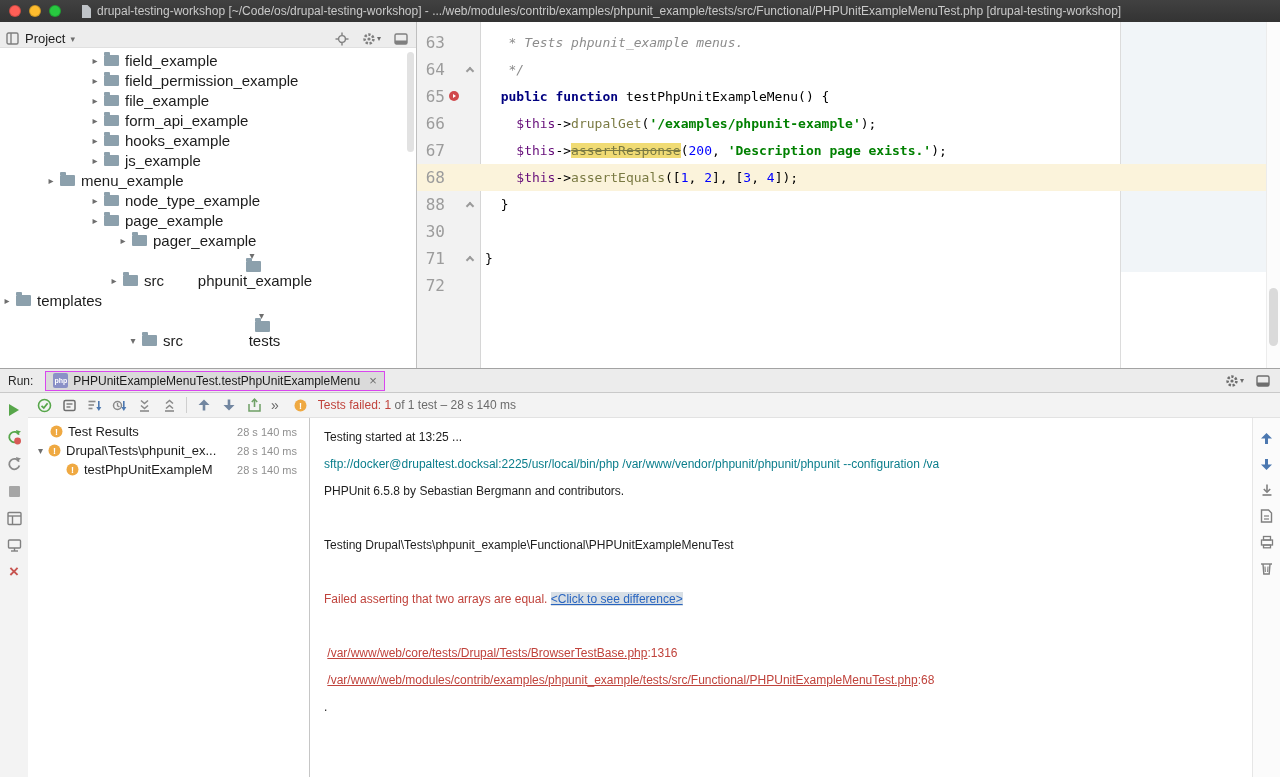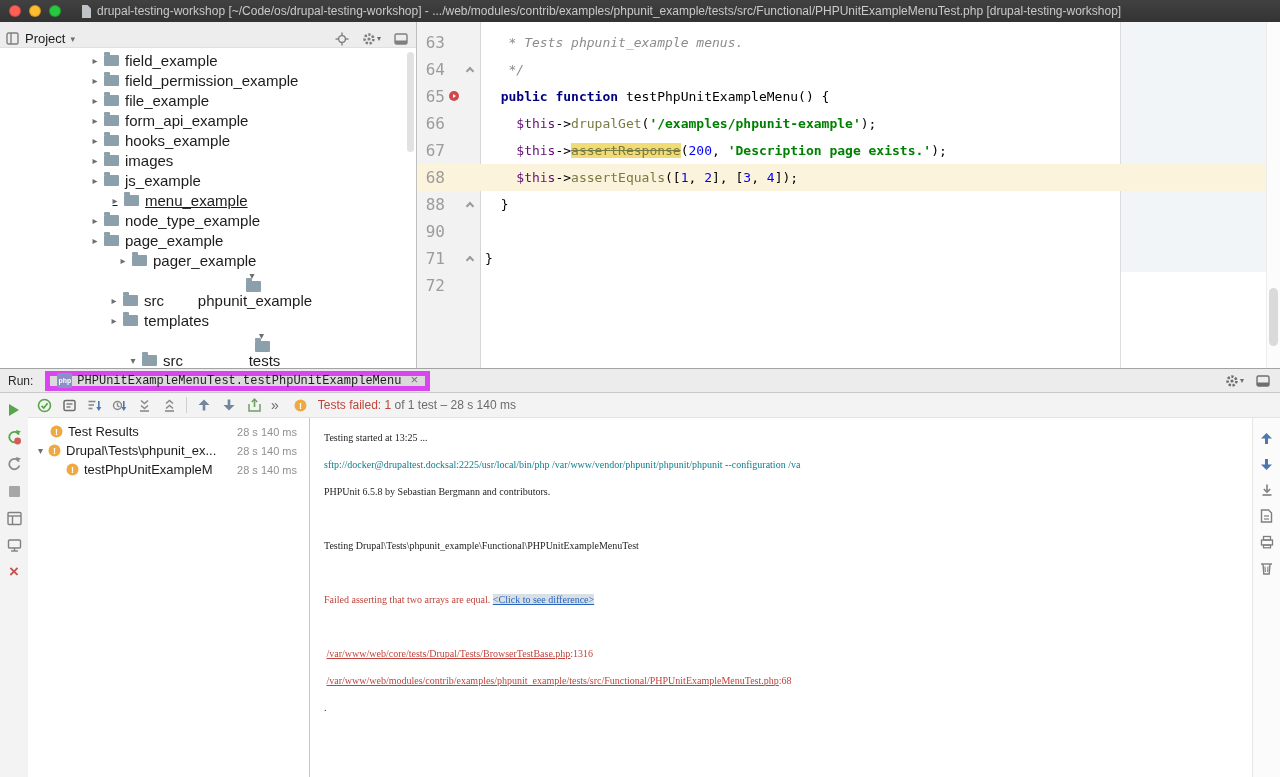--- a/index.html
+++ b/index.html
@@ -58,21 +58,21 @@
   .tk-str { color:#008000; font-weight:bold; }
   .tk-num { color:#0000FF; }
   .tk-dep { color:#7A7A43; background:#F0DB74; text-decoration:line-through; }
   .ed-sb { position:absolute; right:0; top:0; bottom:0; width:14px; background:#FCFCFC; border-left:1px solid #ECECEC; z-index:2; }
   .ed-sb .thumb { position:absolute; left:2px; right:2px; top:266px; height:58px; background:#DADADA; border-radius:6px; }
 
   
   .run { position:absolute; left:0; top:368px; width:1280px; height:409px; border-top:1px solid #A3A3A3; background:#fff; display:flex; flex-direction:column; }
   .rtabs { height:24px; flex:none; background:#ECECEC; border-bottom:1px solid #C9C9C9; display:flex; align-items:center; }
   .rlabel { margin-left:8px; font-size:12px; color:#282828; }
-  .rtab { margin-left:12px; height:20px; background:#DADADA; border:5px solid #d946ef; display:flex; align-items:center; padding:0 7px; gap:5px; font-size:12px; color:#1A1A1A;font-family:Liberation Mono, monospace; }
+  .rtab { margin-left:12px; height:20px; background:#DADADA; border:1px solid #d946ef; display:flex; align-items:center; padding:0 7px; gap:5px; font-size:12px; color:#1A1A1A; }
   .phpic { width:15px; height:15px; border-radius:2px; background:#8B91C7; color:#fff; font-size:7px; font-weight:bold; display:flex; align-items:center; justify-content:center; flex:none; }
   .rtab-close { color:#6E6E6E; font-size:13px; margin-left:4px; }
   .rtabs-right { margin-left:auto; display:flex; align-items:center; gap:12px; margin-right:10px; }
   .gear-caret { font-size:8px; color:#6E6E6E; margin-left:1px; }
   .rbody { flex:1; display:flex; min-height:0; }
   .lstrip { width:28px; flex:none; background:#F3F3F3; display:flex; flex-direction:column; align-items:center; padding-top:9px; gap:11px; }
   .sic { width:16px; height:16px; display:flex; align-items:center; justify-content:center; }
   .tri-green { width:0; height:0; border-top:6px solid transparent; border-bottom:6px solid transparent; border-left:10px solid #57A64A; }
   .stop-sq { width:11px; height:11px; background:#A6A6A6; border-radius:1px; }
   .xred { color:#C75450; font-size:17px; font-weight:bold; line-height:14px; }
@@ -83,21 +83,21 @@
   .status { display:flex; align-items:center; gap:6px; margin-left:6px; font-size:12px; white-space:nowrap; }
   .st-fail { color:#C0433C; }
   .st-rest { color:#6B6B6B; }
   .rcontent { flex:1; display:flex; min-height:0; }
   .rtree { width:282px; flex:none; border-right:1px solid #C6C6C6; background:#fff; padding-top:4px; overflow:hidden; }
   .trow { height:19px; display:flex; align-items:center; font-size:13px; color:#1C1C1C; white-space:nowrap; }
   .tchev { width:15px; flex:none; font-size:10px; color:#6E6E6E; text-align:center; }
   .tchev::before { content:"▾"; }
   .warnic { flex:none; display:flex; margin-right:5px; }
   .trow .time { margin-left:auto; margin-right:12px; font-size:11px; color:#909090; }
-  .rconsole { flex:1; background:#fff; padding:6px 0 0 14px; font-family:Liberation Serif, serif; font-size:10px; overflow:hidden; white-space:pre; }
+  .rconsole { flex:1; background:#fff; padding:6px 0 0 14px; font-family:Liberation Sans, sans-serif; font-size:12px; overflow:hidden; white-space:pre; }
   .cline { height:27px; line-height:27px; }
   .cs-out { color:#1E1E1E; }
   .cs-cmd { color:#0B7E8C; }
   .cs-err { color:#C0433C; }
   .cs-link { color:#C0433C; text-decoration:underline; }
   .cs-diff { color:#2965C0; text-decoration:underline; background:#D8DFE5; }
   .rstrip { width:28px; flex:none; background:#FBFBFB; border-left:1px solid #E6E6E6; display:flex; flex-direction:column; align-items:center; padding-top:12px; gap:10px; }
 </style>
 </head>
 <body>
@@ -177,28 +177,23 @@
             <span class="plabel">form_api_example</span>
           </div>
           <div class="prow" style="padding-left: 88px;">
             <span class="chev right"></span>
             <span class="folder"></span>
             <span class="plabel">hooks_example</span>
           </div>
           <div class="prow" style="padding-left: 88px;">
             <span class="chev right"></span>
             <span class="folder"></span>
-            <span class="plabel">images</span>
-          </div>
-          <div class="prow" style="padding-left: 88px;">
-            <span class="chev right"></span>
-            <span class="folder"></span>
             <span class="plabel">js_example</span>
           </div>
-          <div class="prow" style="padding-left: 108px; text-decoration: underline;">
+          <div class="prow" style="padding-left: 44px;">
             <span class="chev right"></span>
             <span class="folder"></span>
             <span class="plabel">menu_example</span>
           </div>
           <div class="prow" style="padding-left: 88px;">
             <span class="chev right"></span>
             <span class="folder"></span>
             <span class="plabel">node_type_example</span>
           </div>
           <div class="prow" style="padding-left: 88px;">
@@ -214,21 +209,21 @@
           <div class="prow" style="padding-left: 88px; flex-direction: column;">
             <span class="chev down"></span>
             <span class="folder"></span>
             <span class="plabel">phpunit_example</span>
           </div>
           <div class="prow" style="padding-left: 107px;">
             <span class="chev right"></span>
             <span class="folder"></span>
             <span class="plabel">src</span>
           </div>
-          <div class="prow" style="padding-left: 107px;">
+          <div class="prow" style="">
             <span class="chev right"></span>
             <span class="folder"></span>
             <span class="plabel">templates</span>
           </div>
           <div class="prow" style="padding-left: 107px; flex-direction: column;">
             <span class="chev down"></span>
             <span class="folder"></span>
             <span class="plabel">tests</span>
           </div>
           <div class="prow" style="padding-left: 126px;">
@@ -245,21 +240,21 @@
       <div class="tint"></div>
       <div class="guide"></div>
       <div class="edlines">
           <div class="edrow"><span class="gut"><span class="lnum">63</span><span class="gslot"></span><span class="fslot"></span></span><span class="code"><span class="tk-cm">   * Tests phpunit_example menus.</span></span></div>
           <div class="edrow"><span class="gut"><span class="lnum">64</span><span class="gslot"></span><span class="fslot"><span class="fold-chev"></span></span></span><span class="code"><span class="tk-cm">   */</span></span></div>
           <div class="edrow"><span class="gut"><span class="lnum">65</span><span class="gslot test-ic"></span><span class="fslot"></span></span><span class="code"><span class="tk-pl">  </span><span class="tk-kw">public function</span><span class="tk-pl"> </span><span class="tk-fn">testPhpUnitExampleMenu</span><span class="tk-pl">() {</span></span></div>
           <div class="edrow"><span class="gut"><span class="lnum">66</span><span class="gslot"></span><span class="fslot"></span></span><span class="code"><span class="tk-pl">    </span><span class="tk-var">$this</span><span class="tk-pl">-&gt;</span><span class="tk-mth">drupalGet</span><span class="tk-pl">(</span><span class="tk-str">'/examples/phpunit-example'</span><span class="tk-pl">);</span></span></div>
           <div class="edrow"><span class="gut"><span class="lnum">67</span><span class="gslot"></span><span class="fslot"></span></span><span class="code"><span class="tk-pl">    </span><span class="tk-var">$this</span><span class="tk-pl">-&gt;</span><span class="tk-dep">assertResponse</span><span class="tk-pl">(</span><span class="tk-num">200</span><span class="tk-pl">, </span><span class="tk-str">'Description page exists.'</span><span class="tk-pl">);</span></span></div>
           <div class="edrow cur"><span class="gut"><span class="lnum">68</span><span class="gslot"></span><span class="fslot"></span></span><span class="code"><span class="tk-pl">    </span><span class="tk-var">$this</span><span class="tk-pl">-&gt;</span><span class="tk-mth">assertEquals</span><span class="tk-pl">([</span><span class="tk-num">1</span><span class="tk-pl">, </span><span class="tk-num">2</span><span class="tk-pl">], [</span><span class="tk-num">3</span><span class="tk-pl">, </span><span class="tk-num">4</span><span class="tk-pl">]);</span></span></div>
           <div class="edrow"><span class="gut"><span class="lnum">88</span><span class="gslot"></span><span class="fslot"><span class="fold-chev"></span></span></span><span class="code"><span class="tk-pl">  }</span></span></div>
-          <div class="edrow"><span class="gut"><span class="lnum">90</span><span class="gslot"></span><span class="fslot"></span></span><span class="code"></span></div>
+          <div class="edrow"><span class="gut"><span class="lnum">30</span><span class="gslot"></span><span class="fslot"></span></span><span class="code"></span></div>
           <div class="edrow"><span class="gut"><span class="lnum">71</span><span class="gslot"></span><span class="fslot"><span class="fold-chev"></span></span></span><span class="code"><span class="tk-pl">}</span></span></div>
           <div class="edrow"><span class="gut"><span class="lnum">72</span><span class="gslot"></span><span class="fslot"></span></span><span class="code"></span></div>
         </div>
       <div class="ed-sb">
         <div class="thumb"></div>
       </div>
     </div>
   </div>
 
   <div class="run">

